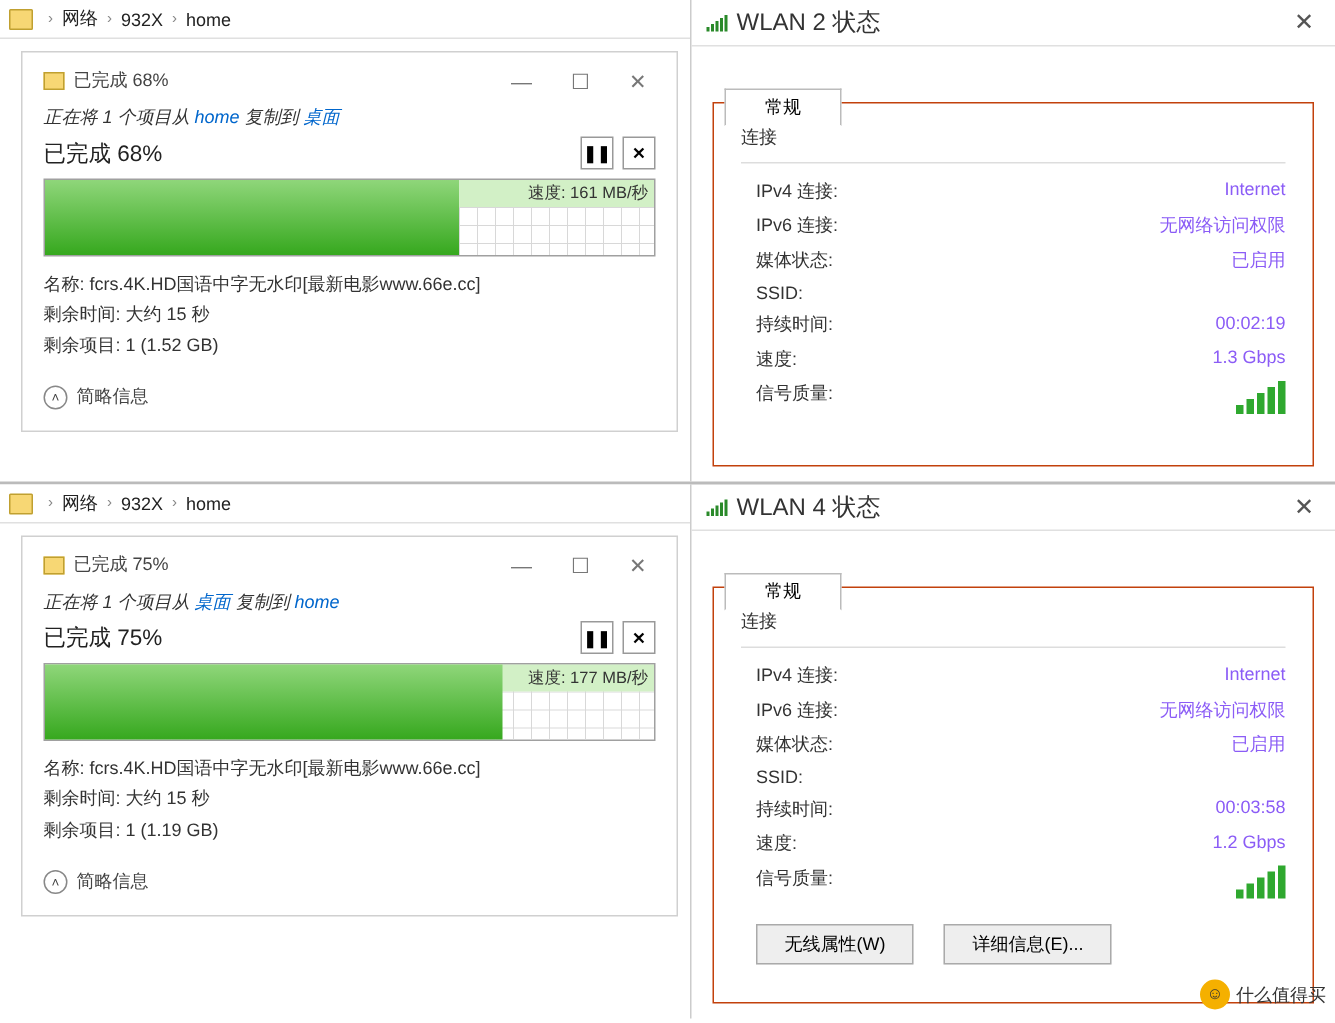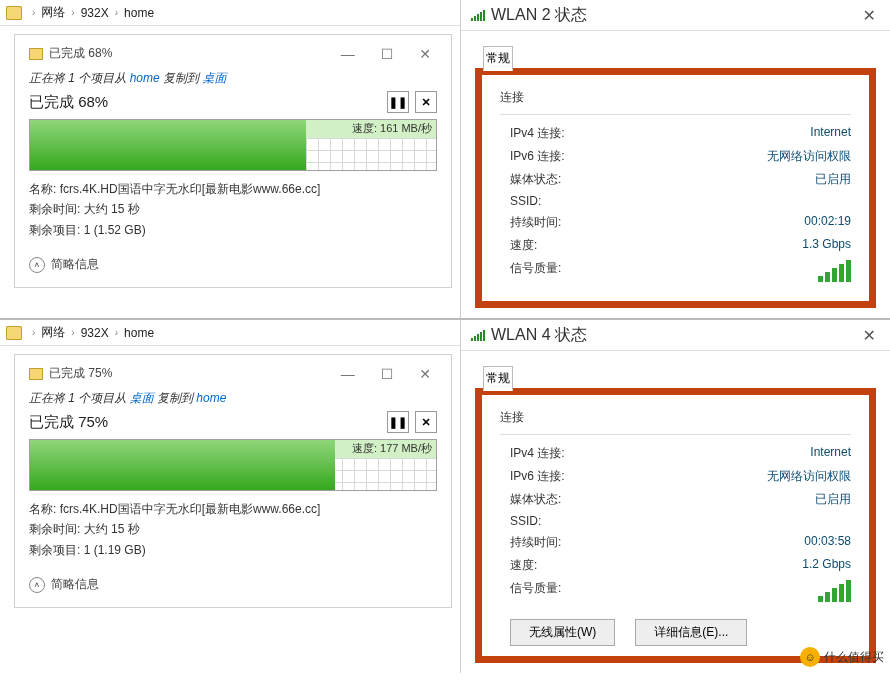--- a/index.html
+++ b/index.html
@@ -45,27 +45,27 @@
 
 .wlan-dialog { font-size: 12px; padding: 0 10px 10px 10px; }
 .wlan-titlebar { height: 31px; display: flex; align-items: center; border-bottom: 1px solid #e0e0e0; }
 .sig-icon-sm { display: inline-flex; align-items: flex-end; gap: 1px; margin-right: 6px; }
 .sig-icon-sm span { width: 2px; background: #2a8a2a; display: block; }
 .sig-icon-sm span:nth-child(1){height:3px} .sig-icon-sm span:nth-child(2){height:5px} .sig-icon-sm span:nth-child(3){height:7px} .sig-icon-sm span:nth-child(4){height:9px} .sig-icon-sm span:nth-child(5){height:11px}
 .wlan-title-text { color: #333; flex: 1; }
 .wlan-close { color: #555; padding: 0 8px; cursor: pointer; }
 
 .tab-strip { margin: 12px 0 0 12px; display: flex; }
-.tab { border: 1px solid #bbb; border-bottom: 1px solid #fff; background: #fff; padding: 3px 2px; font-size: 12px; position: relative; top: 3px; }
-.tab-body { border: 7px solid #c2410c; margin: 0 4px; padding: 14px 18px 10px; }
+.tab { border: 1px solid #bbb; border-bottom: 1px solid #fff; background: #fff; padding: 3px 26px; font-size: 12px; position: relative; top: 16px; }
+.tab-body { border: 1px solid #c2410c; margin: 0 4px; padding: 14px 18px 25px; }
 .group-title { color: #333; margin-bottom: 8px; }
 .hr { border-top: 1px solid #ddd; margin-bottom: 10px; }
 .kv-row { display: flex; margin-bottom: 6px; gap: 40px; }
 .kv-key { width: 130px; color: #333; padding-left: 10px; }
-.kv-val { flex: 1; text-align: right; color: #0c4a6e; }
+.kv-val { flex: 1; text-align: right; color: #8b5cf6; }
 .sig-icon-lg { display: inline-flex; align-items: flex-end; gap: 2px; }
 .sig-icon-lg span { width: 5px; background: #2fa82f; display: block; }
 .sig-icon-lg span:nth-child(1){height:6px} .sig-icon-lg span:nth-child(2){height:10px} .sig-icon-lg span:nth-child(3){height:14px} .sig-icon-lg span:nth-child(4){height:18px} .sig-icon-lg span:nth-child(5){height:22px}
 
 .wlan-buttons { display: flex; gap: 20px; margin-top: 14px; padding-left: 10px; }
 .wlan-btn { border: 1px solid #aaa; background: #eee; padding: 4px 18px; font-size: 12px; cursor: pointer; }
 
 .watermark { position: absolute; bottom: 6px; right: 6px; display: flex; align-items: center; gap: 4px; font-size: 12px; color: #333; pointer-events: none; }
 .watermark .face { width: 20px; height: 20px; border-radius: 50%; background: #f5b000; display: inline-flex; align-items: center; justify-content: center; font-size: 11px; }
 .page-wrap { position: relative; }

